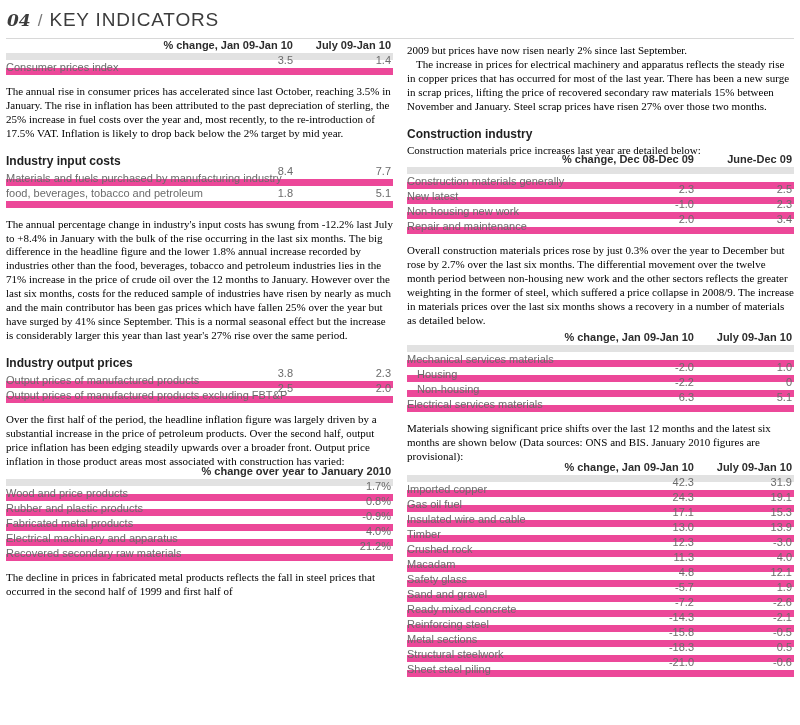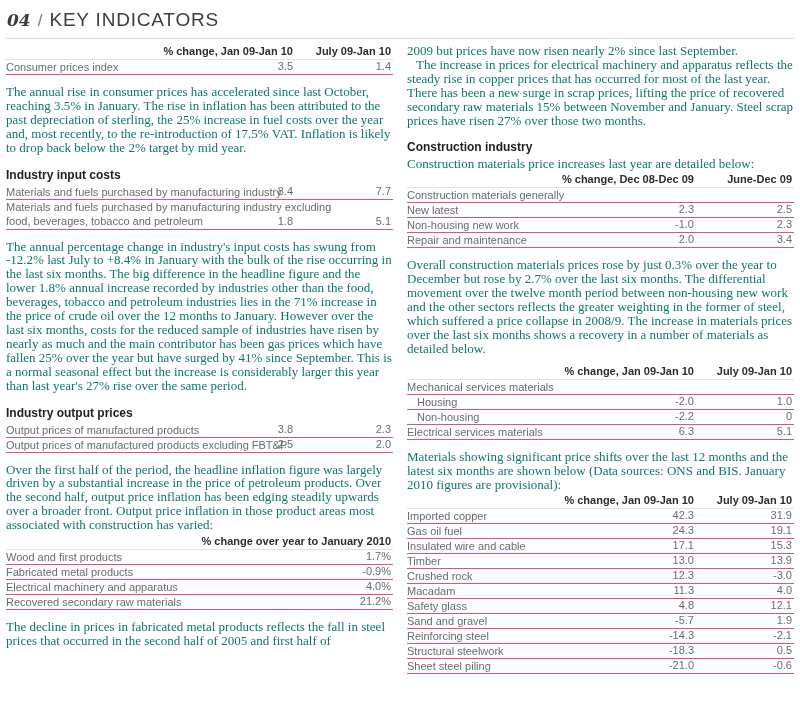--- a/index.html
+++ b/index.html
@@ -10,32 +10,32 @@
   .masthead { display:flex; align-items:baseline; gap:7px; padding:0 0 7px 1px;
               border-bottom:1px solid #d8d8d8; }
   .pagenum { font-family:"DejaVu Serif", serif; font-style:italic; font-weight:bold;
              font-size:17px; color:#3c3c3c; }
   .slash { font-size:17px; color:#7a7a7a; font-weight:normal; }
   .pagetitle { font-size:19px; letter-spacing:0.8px; color:#3c3c3c; }
 
   .cols { display:flex; gap:14px; margin-top:4px; }
   .col { flex:1; min-width:0; }
 
-  p.body { font-family:"Liberation Serif", serif; font-size:13px; line-height:13.9px;
-           color:#0f766e; margin:9px 0; }
+  p.body { font-family:"Liberation Serif", serif; font-size:11px; line-height:13.9px;
+           color:#000000; margin:9px 0; }
   p.nogap { margin:0; }
   p.pindent { margin:0; text-indent:9px; }
   p.tight { margin:9px 0 3px 0; }
 
   h3.sub { font-size:12px; font-weight:bold; color:#1f1f1f; margin:13px 0 3px 0; }
   h3.first { }
 
   .ptable { margin:2px 0 10px 0; }
   .trow { position:relative; height:15px; line-height:14px; font-size:11px;
-          color:#6b6b6b; border-bottom:1px solid #ec4899; }
+          color:#6b6b6b; border-bottom:7px solid #ec4899; }
   .trow.thead { border-bottom-color:#e2e2e2; }
   .trow.two { height:auto; padding-bottom:1px; }
   .tlabel { display:block; white-space:nowrap; }
   .trow.two .tlabel { white-space:normal; }
   .trow.indent1 .tlabel { padding-left:10px; }
   .tv { position:absolute; right:2px; bottom:1px; line-height:13px; white-space:nowrap; }
   .tv.v1 { right:100px; }
   .hv { font-weight:bold; color:#2d2d2d; font-size:11px; }
 </style>
 </head>
@@ -66,21 +66,20 @@
         </div>
       <p class="body">The annual rise in consumer prices has accelerated since last October, reaching 3.5% in January. The rise in inflation has been attributed to the past depreciation of sterling, the 25% increase in fuel costs over the year and, most recently, to the re-introduction of 17.5% VAT. Inflation is likely to drop back below the 2% target by mid year.</p>
       <h3 class="sub">Industry input costs</h3>
       <div class="ptable">
           <div class="trow">
             <span class="tlabel">Materials and fuels purchased by manufacturing industry</span>
             <span class="tv v1">8.4</span>
             <span class="tv v2">7.7</span>
           </div>
           <div class="trow two">
-            <span class="tlabel">Materials and fuels purchased by manufacturing industry excluding</span>
             <span class="tlabel">food, beverages, tobacco and petroleum</span>
             <span class="tv v1">1.8</span>
             <span class="tv v2">5.1</span>
           </div>
         </div>
       <p class="body">The annual percentage change in industry's input costs has swung from -12.2% last July to +8.4% in January with the bulk of the rise occurring in the last six months.  The big difference in the headline figure and the lower 1.8% annual increase recorded by industries other than the food, beverages, tobacco and petroleum industries lies in the 71% increase in the price of crude oil over the 12 months to January.  However over the last six months, costs for the reduced sample of industries have risen by nearly as much and the main contributor has been gas prices which have fallen 25% over the year but have surged by 41% since September. This is a normal seasonal effect but the increase is considerably larger this year than last year's 27% rise over the same period.</p>
       <h3 class="sub">Industry output prices</h3>
       <div class="ptable">
           <div class="trow">
             <span class="tlabel">Output prices of manufactured products</span>
@@ -93,37 +92,41 @@
             <span class="tv v2">2.0</span>
           </div>
         </div>
       <p class="body tight">Over the first half of the period, the headline inflation figure was largely driven by a substantial increase in the price of petroleum products. Over the second half, output price inflation has been edging steadily upwards over a broader front. Output price inflation in those product areas most associated with construction has varied:</p>
       <div class="ptable">
           <div class="trow thead">
             <span class="tlabel"></span>
             <span class="tv v2 hv">% change over year to January 2010</span>
           </div>
           <div class="trow">
-            <span class="tlabel">Wood and first products</span>
+            <span class="tlabel">Wood and price products</span>
             <span class="tv v2">1.7%</span>
+          </div>
+          <div class="trow">
+            <span class="tlabel">Rubber and plastic products</span>
+            <span class="tv v2">0.8%</span>
           </div>
           <div class="trow">
             <span class="tlabel">Fabricated metal products</span>
             <span class="tv v2">-0.9%</span>
           </div>
           <div class="trow">
             <span class="tlabel">Electrical machinery and apparatus</span>
             <span class="tv v2">4.0%</span>
           </div>
           <div class="trow">
             <span class="tlabel">Recovered secondary raw materials</span>
             <span class="tv v2">21.2%</span>
           </div>
         </div>
-      <p class="body">The decline in prices in fabricated metal products reflects the fall in steel prices that occurred in the second half of 2005 and first half of</p>
+      <p class="body">The decline in prices in fabricated metal products reflects the fall in steel prices that occurred in the second half of 1999 and first half of</p>
     </div>
 
     <div class="col">
       <p class="body nogap" style="margin-top:1px;">2009 but prices have now risen nearly 2% since last September.</p>
       <p class="body pindent">The increase in prices for electrical machinery and apparatus reflects the steady rise in copper prices that has occurred for most of the last year. There has been a new surge in scrap prices, lifting the price of recovered secondary raw materials 15% between November and January. Steel scrap prices have risen 27% over those two months.</p>
       <h3 class="sub first">Construction industry</h3>
       <p class="body nogap">Construction materials price increases last year are detailed below:</p>
       <div class="ptable">
           <div class="trow thead">
             <span class="tlabel"></span>
@@ -216,25 +219,35 @@
             <span class="tlabel">Safety glass</span>
             <span class="tv v1">4.8</span>
             <span class="tv v2">12.1</span>
           </div>
           <div class="trow">
             <span class="tlabel">Sand and gravel</span>
             <span class="tv v1">-5.7</span>
             <span class="tv v2">1.9</span>
           </div>
           <div class="trow">
+            <span class="tlabel">Ready mixed concrete</span>
+            <span class="tv v1">-7.2</span>
+            <span class="tv v2">-2.6</span>
+          </div>
+          <div class="trow">
             <span class="tlabel">Reinforcing steel</span>
             <span class="tv v1">-14.3</span>
             <span class="tv v2">-2.1</span>
           </div>
           <div class="trow">
+            <span class="tlabel">Metal sections</span>
+            <span class="tv v1">-15.8</span>
+            <span class="tv v2">-0.5</span>
+          </div>
+          <div class="trow">
             <span class="tlabel">Structural steelwork</span>
             <span class="tv v1">-18.3</span>
             <span class="tv v2">0.5</span>
           </div>
           <div class="trow">
             <span class="tlabel">Sheet steel piling</span>
             <span class="tv v1">-21.0</span>
             <span class="tv v2">-0.6</span>
           </div>
         </div>

